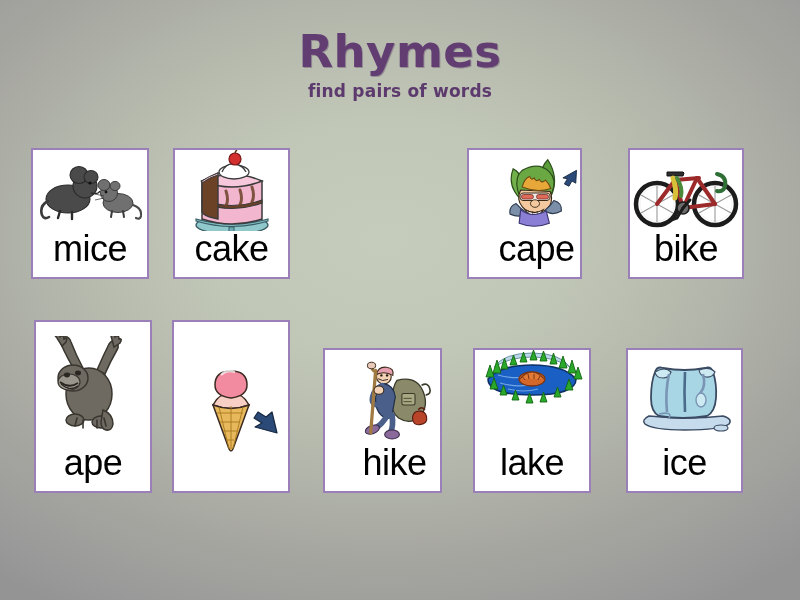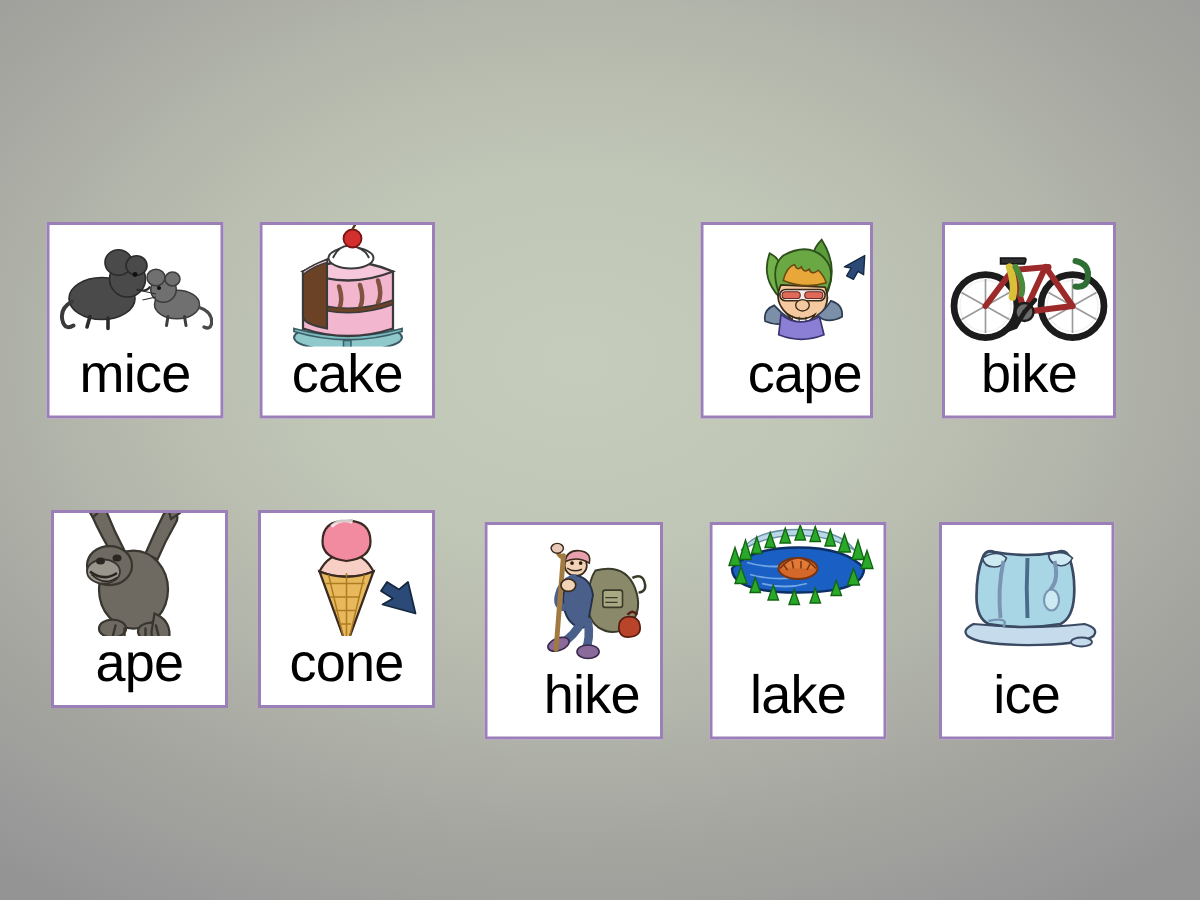--- a/index.html
+++ b/index.html
@@ -89,41 +89,45 @@
     letter-spacing: -0.5px;
     line-height: 1;
     padding-bottom: 10px;
   }
 
   
   .r1 { top: 148px; height: 131px; }
   .r1 .card-word { font-size: 36px; }
 
   
-  .r2a { top: 340px; height: 132px; }
+  .r2a { top: 320px; height: 173px; }
   .r2b { top: 348px; height: 145px; }
   .r2a .card-word, .r2b .card-word { font-size: 36px; }
 
   #card-mice { left: 31px;  width: 118px; }
   #card-cake { left: 173px; width: 117px; }
   #card-bone { left: 323px; width: 117px; }
   #card-cape { left: 467px; width: 115px; padding-left: 24px; }
   #card-bike { left: 628px; width: 116px; }
 
   #card-ape  { left: 34px;  width: 118px; }
   #card-cone { left: 172px; width: 118px; }
   #card-hike { left: 323px; width: 119px; padding-left: 24px; }
   #card-lake { left: 473px; width: 118px; gap: 40px; }
   #card-ice  { left: 626px; width: 117px; }
 </style>
 </head>
 <body>
 
 <div id="slide">
 
+  <div id="header">
+    <div id="title">Rhymes</div>
+    <div id="subtitle">find pairs of words</div>
+  </div>
 
   <div class="card r1" id="card-mice">
     <div class="card-art">
       <svg width="104" height="92" viewBox="0 0 104 92">
         <g fill="#4a4a4a" stroke="#2b2b2b" stroke-width="1.1">
           <ellipse cx="30" cy="52" rx="22" ry="14"></ellipse>
           <circle cx="47" cy="39" r="12"></circle>
           <ellipse cx="41" cy="28" rx="9" ry="8.5"></ellipse>
           <ellipse cx="53" cy="30" rx="7" ry="6.5"></ellipse>
           <path d="M53 46 q7 2 9 -2" fill="none" stroke-width="1.4"></path>
@@ -260,21 +264,20 @@
         <path d="M34 46 q18 7 36 0 l-16 44 q-2 4 -4 0 z" fill="#e8b95c" stroke="#3a2a22" stroke-width="1.5"></path>
         <g stroke="#a8761c" stroke-width="1" fill="none" opacity="0.9">
           <path d="M38 54 l26 0 M41 63 l20 0 M44 72 l14 0 M47 81 l8 0"></path>
           <path d="M40 48 l10 42 M52 47 l0 43 M64 48 l-10 42"></path>
         </g>
         <g>
           <path d="M98 74 l-22 -6 l7 -4 l-8 -5 l4 -6 l8 5 l6 -5 z" fill="#2c4a78" stroke="#16283f" stroke-width="1.2" stroke-linejoin="round"></path>
         </g>
       </svg>
     </div>
-    <div class="card-word">cone</div>
   </div>
 
   <div class="card r2b" id="card-hike">
     <div class="card-art">
       <svg width="106" height="96" viewBox="0 0 106 96">
         <path d="M56 24 q24 -6 32 14 q7 18 -4 30 q-12 11 -26 2 q-10 -8 -8 -24 q1 -15 6 -22 z" fill="#8a8a6a" stroke="#3a3a2a" stroke-width="1.6"></path>
         <rect x="62" y="40" width="16" height="14" rx="2" fill="#a8a882" stroke="#3a3a2a" stroke-width="1.3"></rect>
         <path d="M64 46 l10 0 M64 50 l10 0" stroke="#3a3a2a" stroke-width="1" fill="none"></path>
         <path d="M86 30 q8 -4 10 4 q2 7 -5 8" fill="none" stroke="#3a3a2a" stroke-width="2"></path>
         <path d="M80 62 q10 -2 12 6 q2 9 -8 10 q-9 1 -9 -8 q0 -6 5 -8 z" fill="#b8442a" stroke="#5a1c10" stroke-width="1.4"></path>

